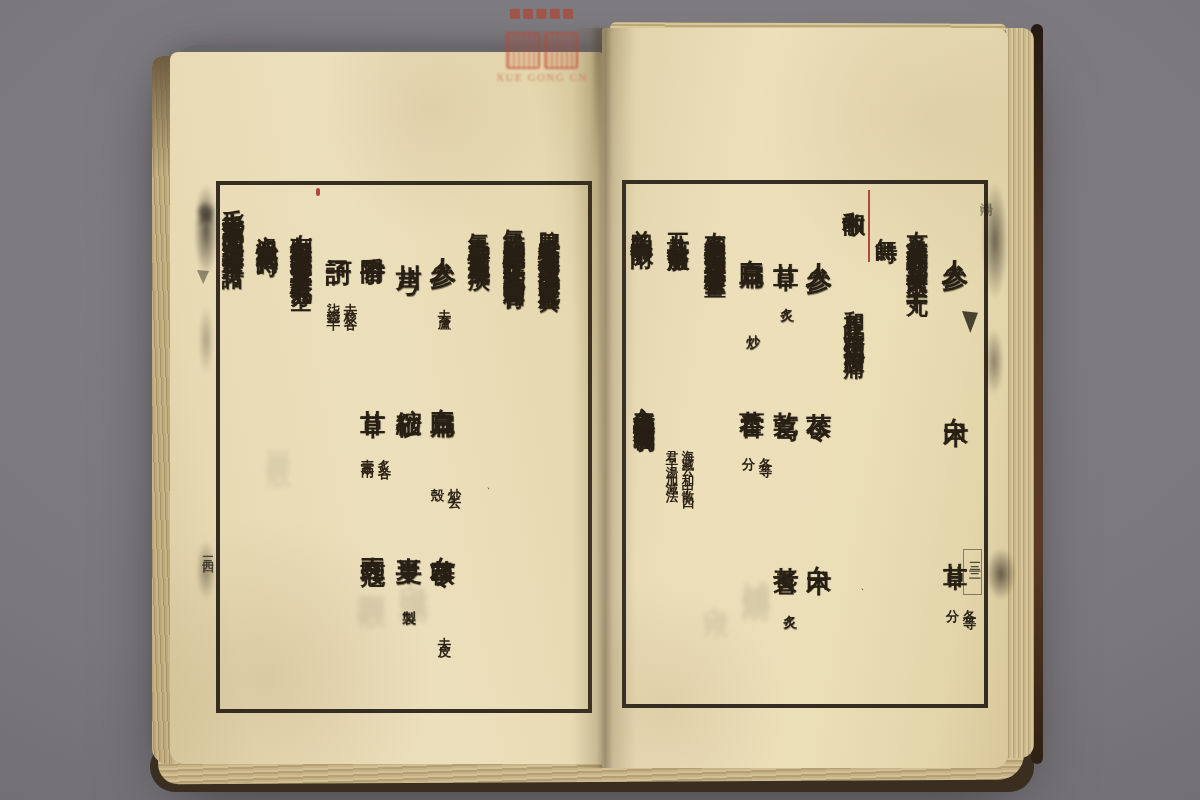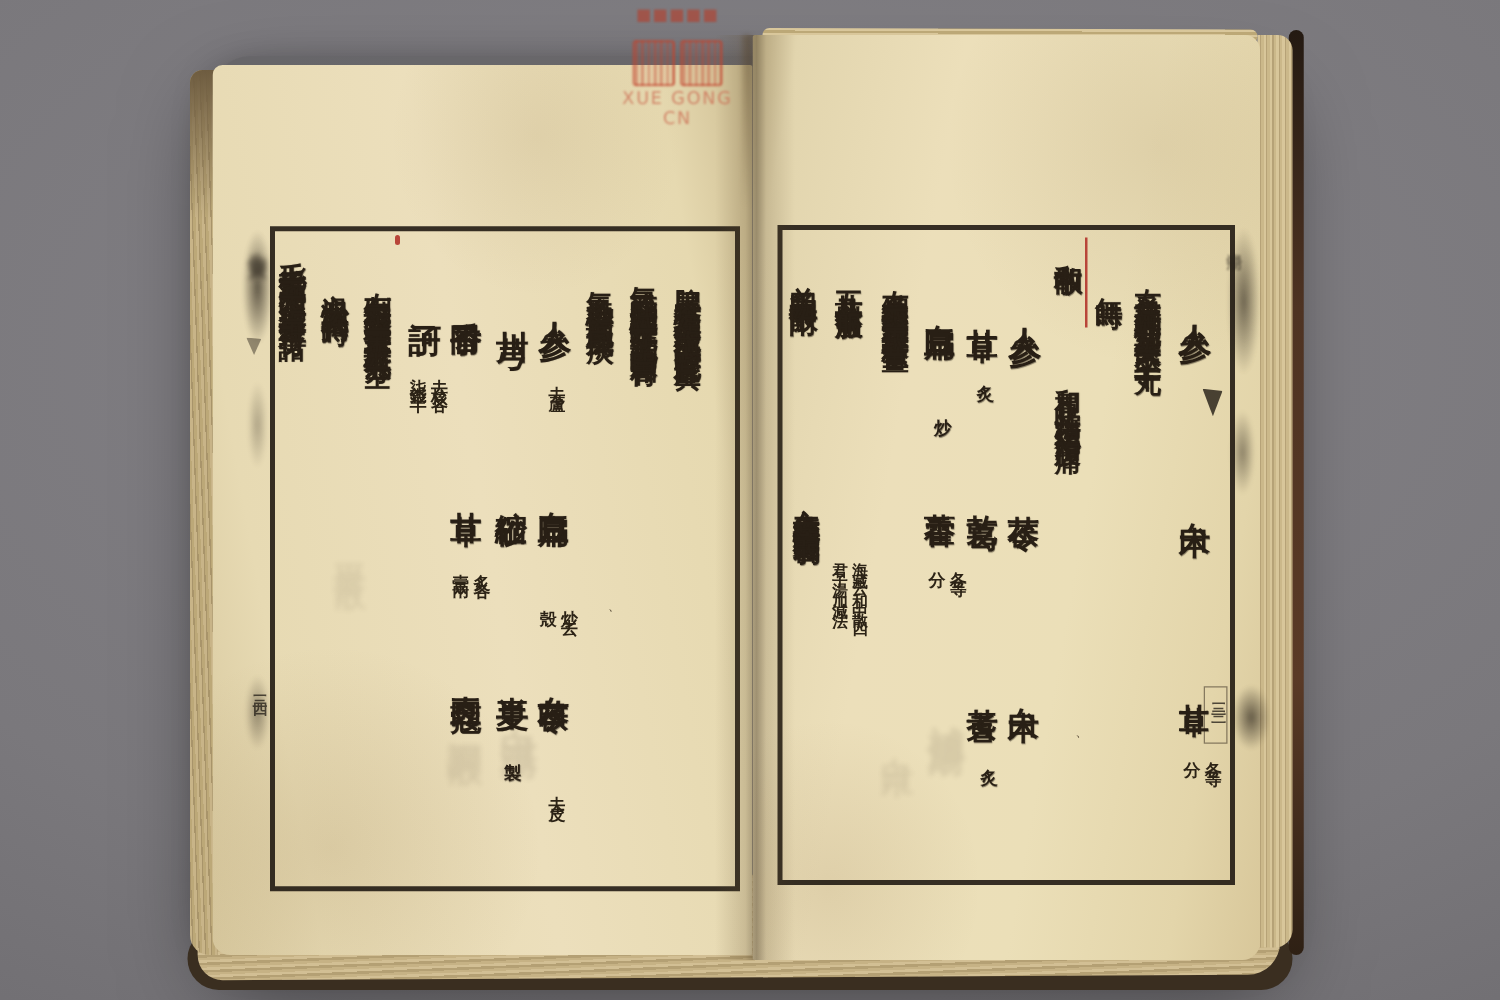--- a/index.html
+++ b/index.html
@@ -54,21 +54,21 @@
   .ghost{position:absolute;writing-mode:vertical-rl;text-orientation:upright;font-weight:700;color:#463a2a;pointer-events:none;}
   .blob{position:absolute;filter:blur(1.5px);background:radial-gradient(closest-side,rgba(30,24,17,.8),rgba(30,24,17,0));}
   .edgetext{position:absolute;writing-mode:vertical-rl;text-orientation:upright;color:#2a241c;font-weight:700;}
   .wedge{position:absolute;background:rgba(28,22,15,.78);clip-path:polygon(0 0,100% 8%,52% 100%);filter:blur(.5px);}
   
   .wm{position:absolute;left:492px;top:5px;width:100px;text-align:center;pointer-events:none;}
   .wm-row1{font-size:13px;letter-spacing:1px;color:rgba(180,62,42,.62);filter:blur(.7px);}
   .wm-seals{margin-top:12px;height:36px;filter:blur(.8px);}
   .wm-seal{display:inline-block;width:30px;height:33px;margin:0 2px;border:2.5px solid rgba(195,68,46,.55);border-radius:3px;
     background:repeating-linear-gradient(90deg,rgba(195,68,46,.45) 0 2px,rgba(195,68,46,.08) 2px 5px);}
-  .wm-cap{margin-top:3px;font-size:14px;letter-spacing:1.5px;color:rgba(205,112,86,.8);filter:blur(.8px);}
+  .wm-cap{margin-top:3px;font-size:11px;letter-spacing:1.5px;color:rgba(205,112,86,.8);filter:blur(.8px);font-family:Liberation Serif, serif;}
 </style>
 </head>
 <body>
 
 <div class="scene">
 
   <div class="shadow"></div>
   <div class="cover-bottom"></div>
   <div class="stack-bottom"></div>
   <div class="stack-left"></div>

